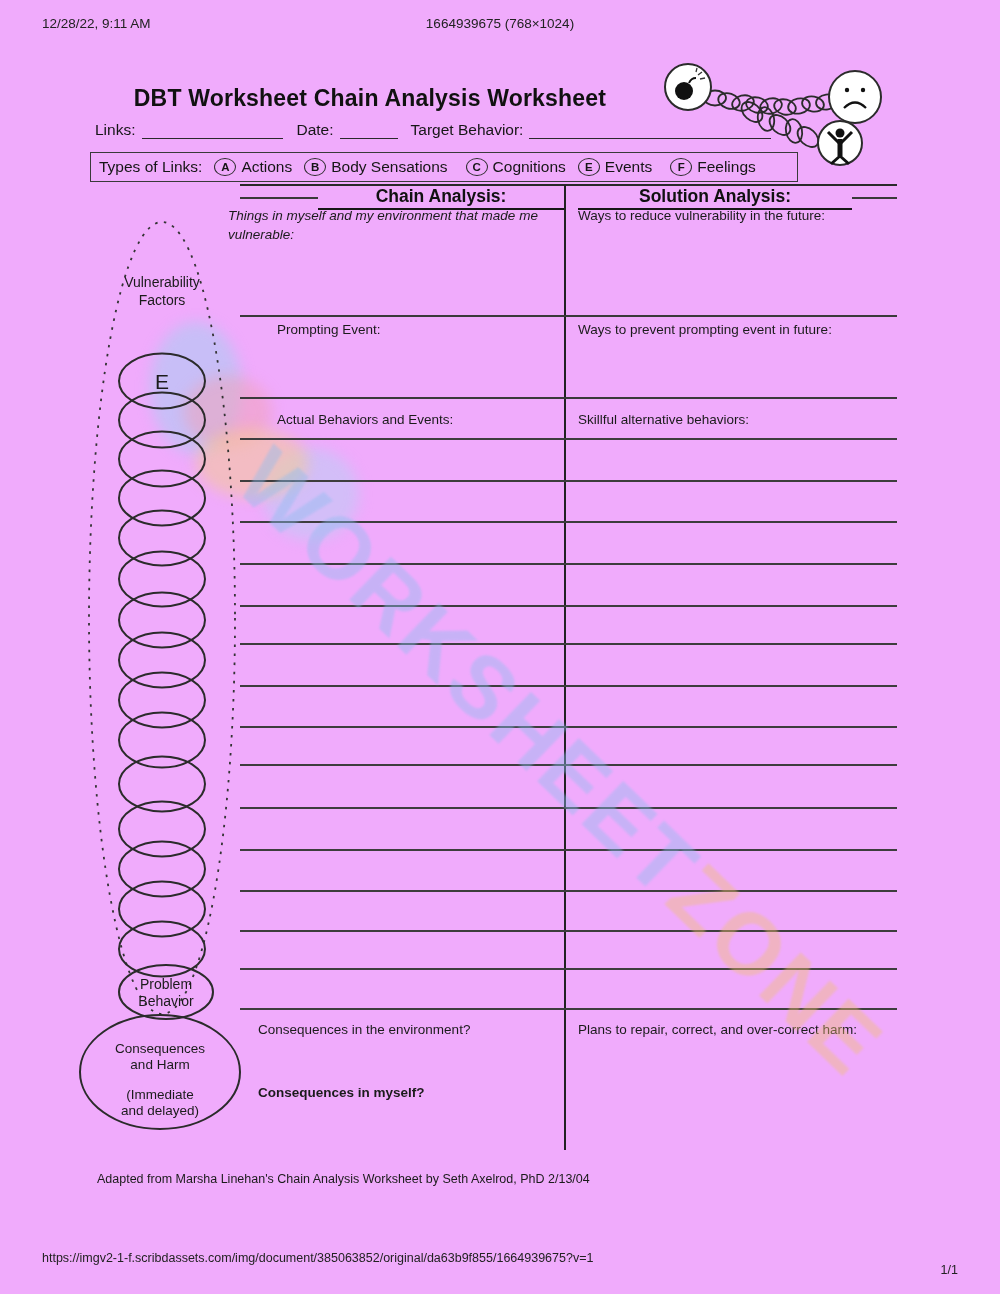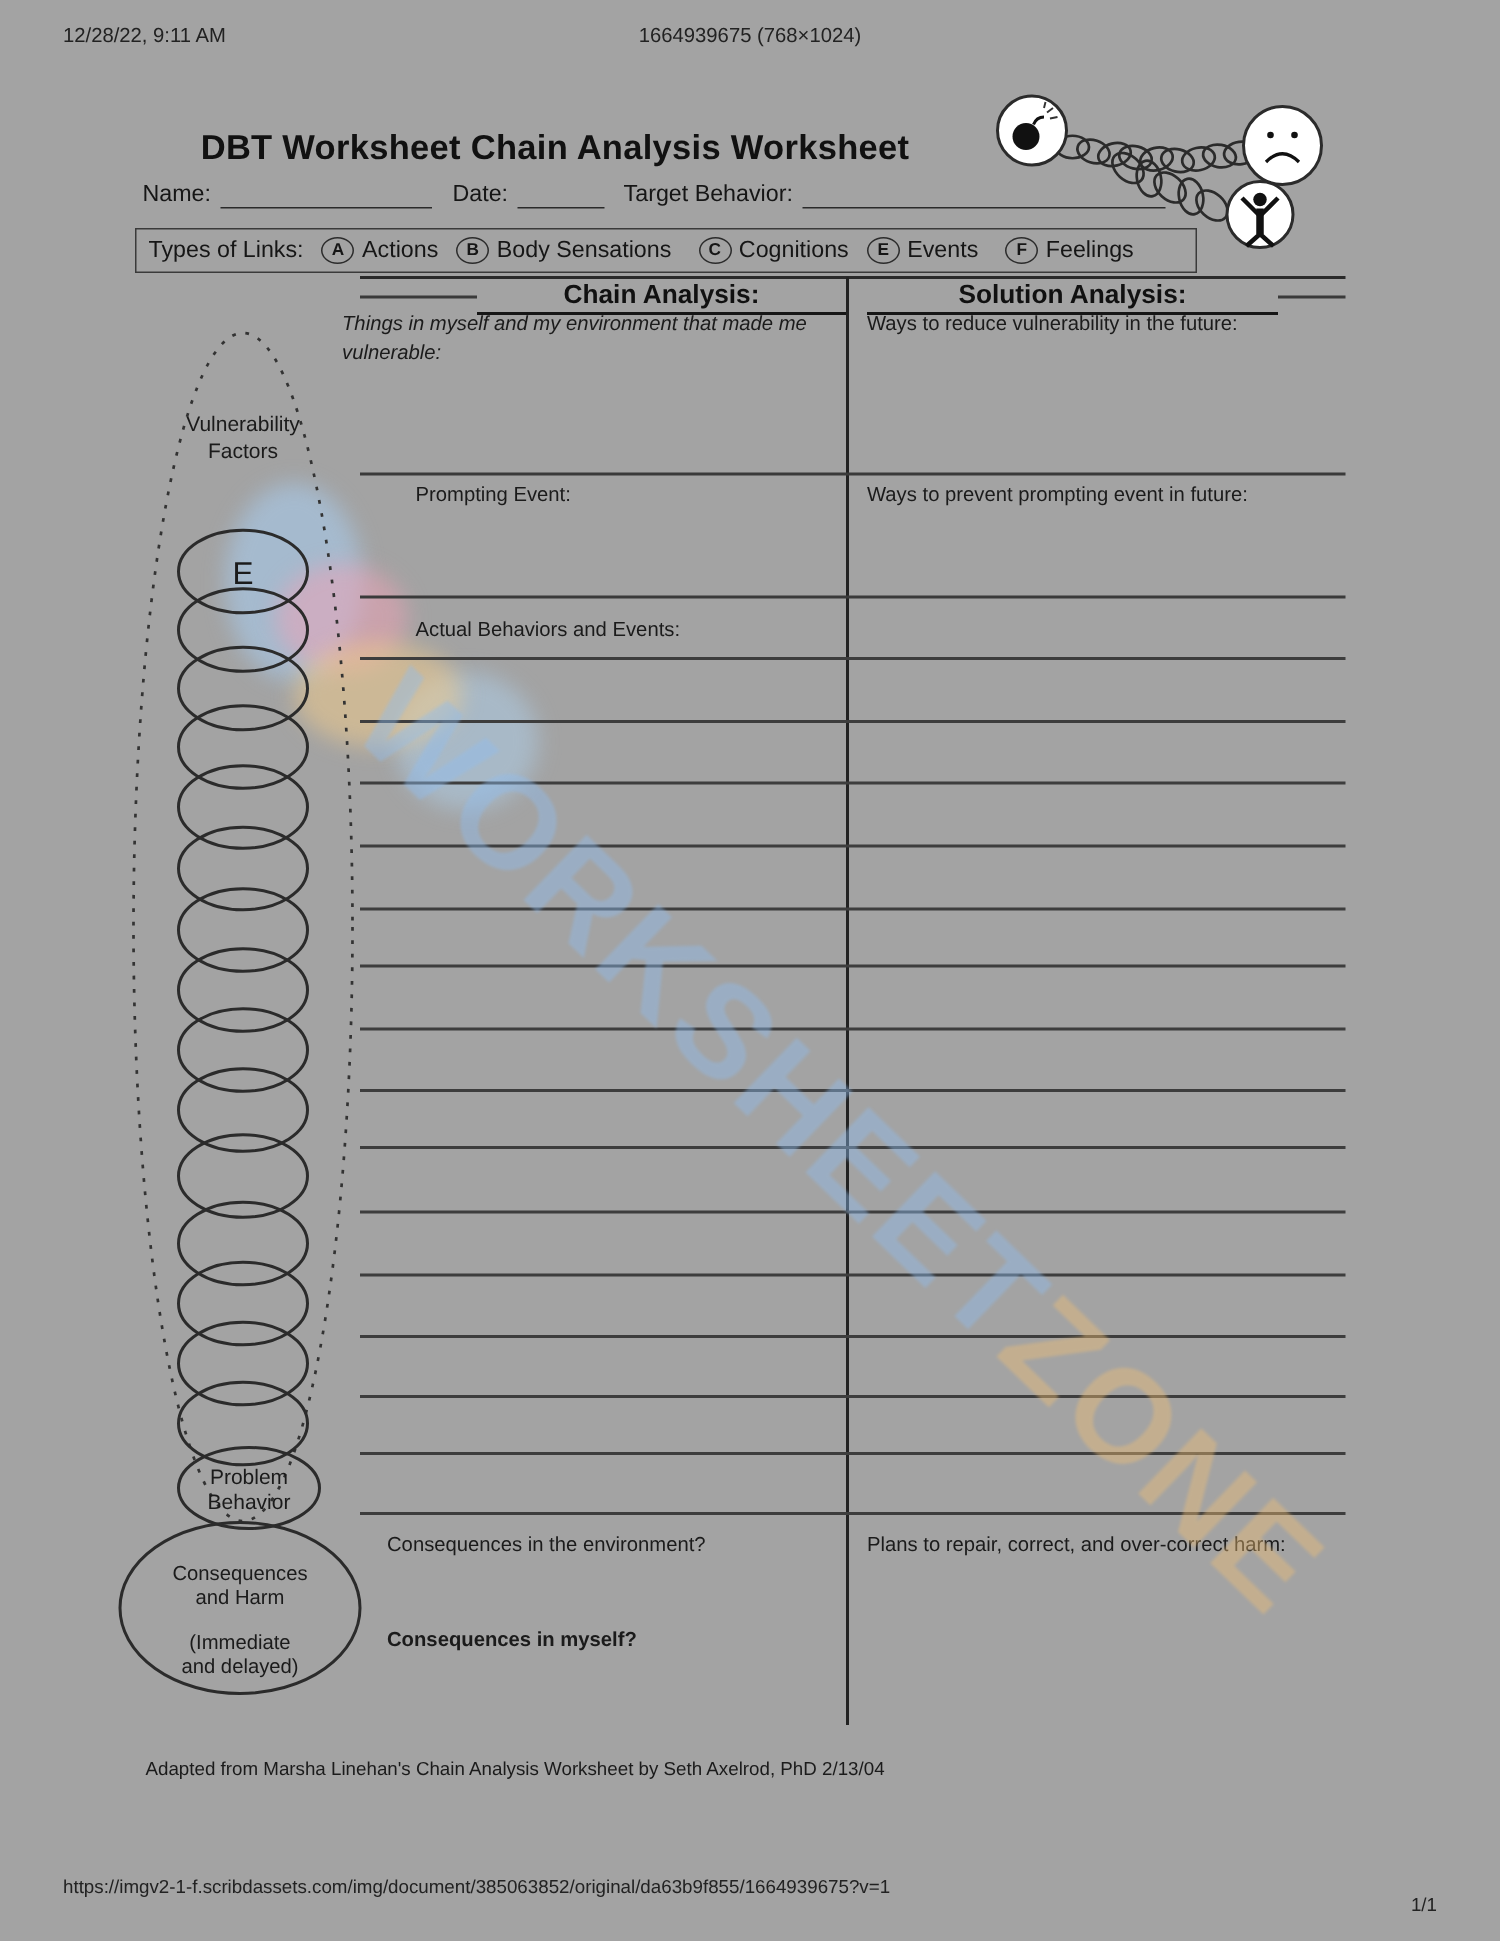--- a/index.html
+++ b/index.html
@@ -1,17 +1,17 @@
 <!DOCTYPE html>
 <html><head>
 <meta charset="utf-8">
 <style>
   html,body{margin:0;padding:0;background:#ffffff;}
   body{width:1000px;height:1294px;font-family:"Liberation Sans",sans-serif;color:#1b1b1b;}
-  .page{position:relative;width:1000px;height:1294px;background:#a3a3a3;overflow:hidden;}
+  .page{position:relative;width:1000px;height:1294px;background:#f0abfc;overflow:hidden;}
   .abs{position:absolute;}
   
   .chrome{font-size:13.5px;color:#222;}
   
   .title{left:90px;top:85px;width:560px;text-align:center;font-size:23px;font-weight:700;color:#111;letter-spacing:.2px;}
   
   .name-row{left:95px;top:121px;display:flex;align-items:flex-end;font-size:15.5px;color:#161616;}
   .uline{border-bottom:1.7px solid #2a2a2a;height:17px;display:inline-block;}
   .lbl{margin:0 6px 0 0;}
   
@@ -34,21 +34,21 @@
 <body>
 
 <div class="page">
 
   <div class="abs chrome" style="left:42px;top:16px;">12/28/22, 9:11 AM</div>
   <div class="abs chrome" style="left:0;right:0;top:16px;text-align:center;">1664939675 (768×1024)</div>
 
   <div class="abs title">DBT Worksheet Chain Analysis Worksheet</div>
 
   <div class="abs name-row">
-    <span class="lbl">Name:</span>
+    <span class="lbl">Links:</span>
     <span class="uline" style="width:141px;"></span>
     <span class="lbl" style="margin-left:14px;">Date:</span>
     <span class="uline" style="width:58px;"></span>
     <span class="lbl" style="margin-left:13px;">Target Behavior:</span>
     <span class="uline" style="width:242px;"></span>
   </div>
 
   <div class="abs legend">
     <span>Types of Links:</span>
     <span class="legend-item">
@@ -161,20 +161,21 @@
   <div class="col-header" style="left:578px;width:274px;">Solution Analysis:</div>
   <div class="abs" style="left:564px;top:185px;width:1.6px;height:965px;background:#222;"></div>
 
   <div class="cell" style="left:228px;top:207px;width:312px;font-style:italic;">Things in myself and my environment that made me vulnerable:</div>
   <div class="cell" style="left:578px;top:207px;width:312px;">Ways to reduce vulnerability in the future:</div>
   <div class="tline" style="left:240px;top:315px;width:657px;"></div>
   <div class="cell" style="left:277px;top:321px;">Prompting Event:</div>
   <div class="cell" style="left:578px;top:321px;width:312px;">Ways to prevent prompting event in future:</div>
   <div class="tline" style="left:240px;top:397px;width:657px;"></div>
   <div class="cell" style="left:277px;top:411px;">Actual Behaviors and Events:</div>
+  <div class="cell" style="left:578px;top:411px;width:312px;">Skillful alternative behaviors:</div>
 
   <div class="rule" style="top:438px;"></div>
   <div class="rule" style="top:480px;"></div>
   <div class="rule" style="top:521px;"></div>
   <div class="rule" style="top:563px;"></div>
   <div class="rule" style="top:605px;"></div>
   <div class="rule" style="top:643px;"></div>
   <div class="rule" style="top:685px;"></div>
   <div class="rule" style="top:726px;"></div>
   <div class="rule" style="top:764px;"></div>

